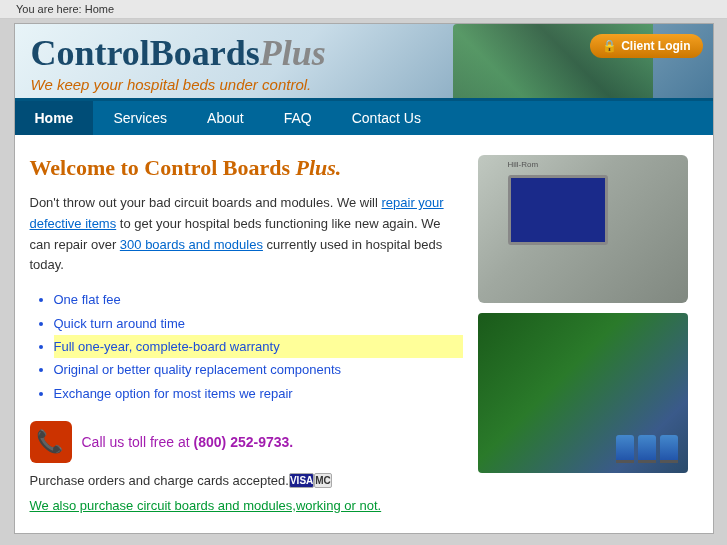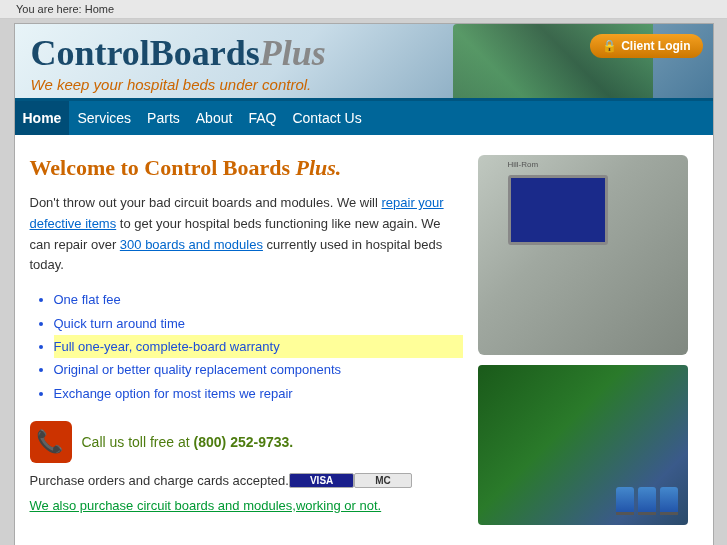--- a/index.html
+++ b/index.html
@@ -92,21 +92,21 @@
 
     
     #navbar {
       background: #006699;
       display: flex;
       align-items: stretch;
     }
 
     .nav-item {
       color: white;
-      padding: 9px 8px;
+      padding: 9px 20px;
       font-size: 14px;
       cursor: pointer;
       text-decoration: none;
       display: flex;
       align-items: center;
       white-space: nowrap;
     }
     .nav-item.active { background: #004d77; font-weight: bold; }
 
     
@@ -187,58 +187,58 @@
       border-radius: 6px;
       display: flex;
       align-items: center;
       justify-content: center;
       font-size: 22px;
       flex-shrink: 0;
     }
 
     #phone-text {
       font-size: 14px;
-      color: #4d7c0f;
+      color: #a21caf;
     }
 
     #phone-number {
       font-weight: bold;
     }
 
     #payment-row {
       display: flex;
       align-items: center;
       margin-bottom: 10px;
       font-size: 13px;
       color: #333;
     }
 
     .card-badge {
       display: inline-block;
       border: 1px solid #aaa;
       border-radius: 2px;
-      padding: 1px 20px;
+      padding: 1px 0;
       font-size: 10px;
       font-weight: bold;
     }
 
     .visa-badge { background: #1a1f8c; color: white; }
     .mc-badge { background: #e8e8e8; color: #333; }
 
     #purchase-link {
       color: #009933;
       font-size: 13px;
       text-decoration: underline;
       cursor: pointer;
     }
 
     
     #device-image {
       width: 210px;
-      height: 200px;
+      height: 148px;
       background: linear-gradient(135deg, #c0c8c0 0%, #a0a8a0 40%, #808880 100%);
       border-radius: 6px;
       position: relative;
       overflow: hidden;
       margin-bottom: 10px;
     }
 
     .device-screen {
       position: absolute;
       top: 20px;
@@ -304,21 +304,20 @@
     </div>
     <button id="client-login-btn">
       <span>🔒</span>
       <span>Client Login</span>
     </button>
   </div>
 
   <nav id="navbar">
     <a class="nav-item active">Home</a>
     <a class="nav-item">Services</a>
-    <a class="nav-item">Parts</a>
     <a class="nav-item">About</a>
     <a class="nav-item">FAQ</a>
     <a class="nav-item">Contact Us</a>
   </nav>
 
   <div id="content-area">
     <div id="left-content">
       <h1 id="welcome-heading">
         <span>Welcome to Control Boards </span><em>Plus.</em>
       </h1>

